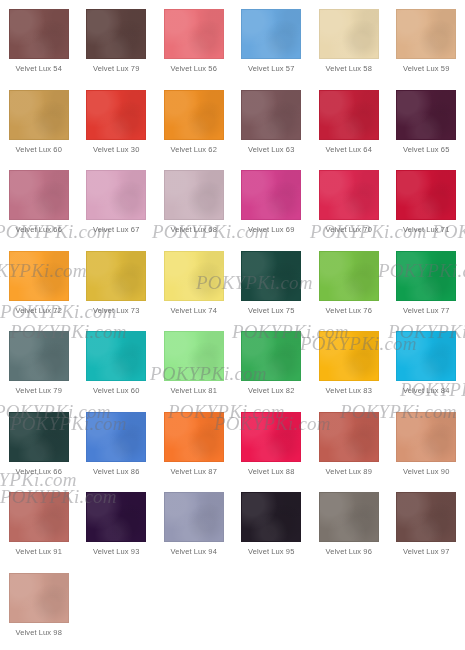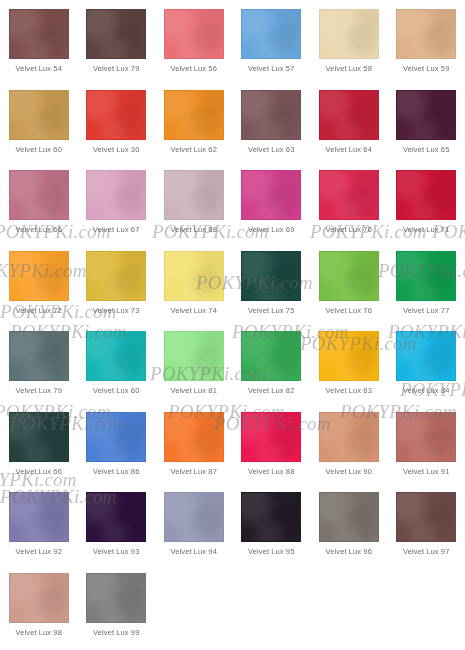--- a/index.html
+++ b/index.html
@@ -206,32 +206,32 @@
     </div>
     <div class="swatch-cell">
       <div class="swatch-chip" style="background-color: rgb(247, 118, 43);"></div>
       <div class="swatch-label">Velvet Lux 87</div>
     </div>
     <div class="swatch-cell">
       <div class="swatch-chip" style="background-color: rgb(236, 24, 80);"></div>
       <div class="swatch-label">Velvet Lux 88</div>
     </div>
     <div class="swatch-cell">
+      <div class="swatch-chip" style="background-color: rgb(191, 93, 81);"></div>
+      <div class="swatch-label">Velvet Lux 89</div>
+    </div>
+    <div class="swatch-cell">
       <div class="swatch-chip" style="background-color: rgb(214, 148, 115);"></div>
       <div class="swatch-label">Velvet Lux 90</div>
     </div>
     <div class="swatch-cell">
       <div class="swatch-chip" style="background-color: rgb(185, 106, 98);"></div>
       <div class="swatch-label">Velvet Lux 91</div>
     </div>
     <div class="swatch-cell">
-      <div class="swatch-chip" style="background-color: rgb(126, 122, 173);"></div>
-      <div class="swatch-label">Velvet Lux 92</div>
-    </div>
-    <div class="swatch-cell">
       <div class="swatch-chip" style="background-color: rgb(45, 17, 60);"></div>
       <div class="swatch-label">Velvet Lux 93</div>
     </div>
     <div class="swatch-cell">
       <div class="swatch-chip" style="background-color: rgb(149, 152, 180);"></div>
       <div class="swatch-label">Velvet Lux 94</div>
     </div>
     <div class="swatch-cell">
       <div class="swatch-chip" style="background-color: rgb(35, 28, 39);"></div>
       <div class="swatch-label">Velvet Lux 95</div>
@@ -240,24 +240,20 @@
       <div class="swatch-chip" style="background-color: rgb(123, 115, 108);"></div>
       <div class="swatch-label">Velvet Lux 96</div>
     </div>
     <div class="swatch-cell">
       <div class="swatch-chip" style="background-color: rgb(109, 76, 72);"></div>
       <div class="swatch-label">Velvet Lux 97</div>
     </div>
     <div class="swatch-cell">
       <div class="swatch-chip" style="background-color: rgb(205, 155, 141);"></div>
       <div class="swatch-label">Velvet Lux 98</div>
-    </div>
-    <div class="swatch-cell">
-      <div class="swatch-chip" style="background-color: rgb(125, 125, 127);"></div>
-      <div class="swatch-label">Velvet Lux 99</div>
     </div>
   </div>
 
 <div id="watermark-layer">
     <div class="watermark" style="left: -6px; top: 222px;">POKYPKi.com</div>
     <div class="watermark" style="left: 152px; top: 222px;">POKYPKi.com</div>
     <div class="watermark" style="left: 310px; top: 222px;">POKYPKi.com</div>
     <div class="watermark" style="left: 432px; top: 222px;">POKYPKi.com</div>
     <div class="watermark" style="left: -30px; top: 261px;">POKYPKi.com</div>
     <div class="watermark" style="left: 0px; top: 302px;">POKYPKi.com</div>

